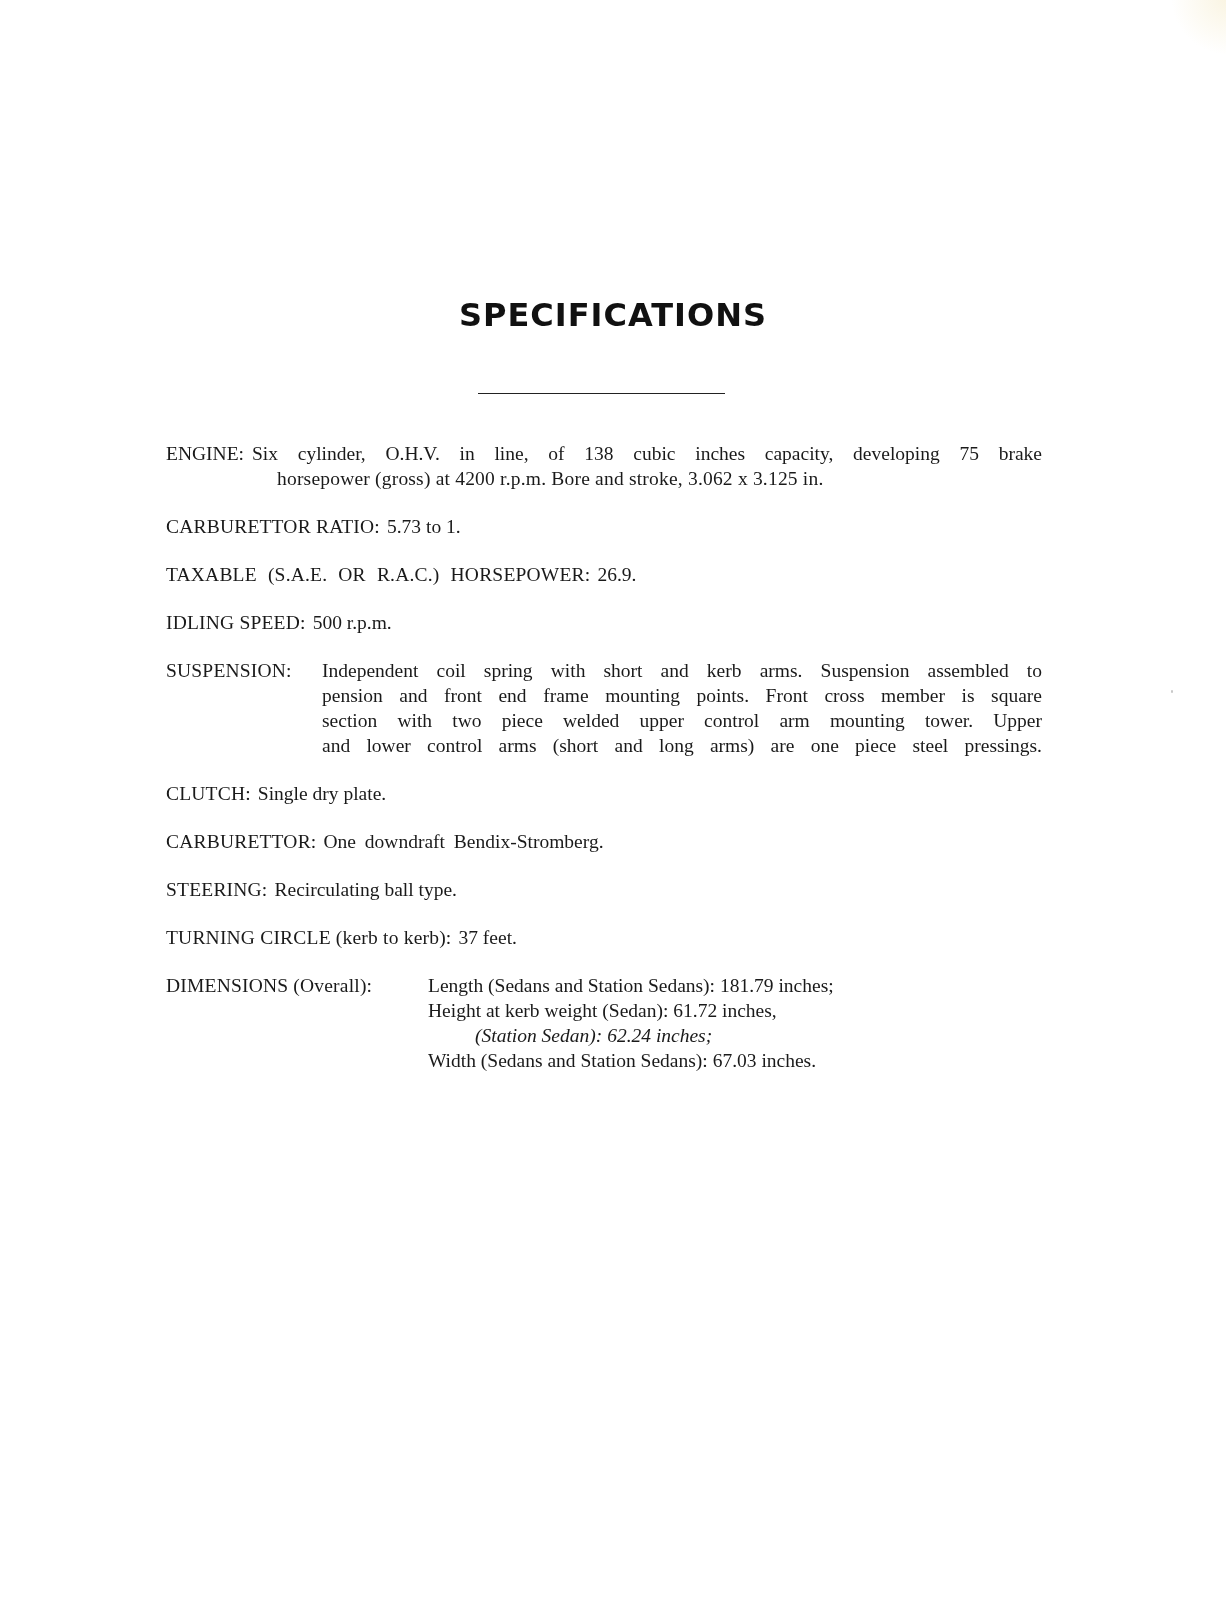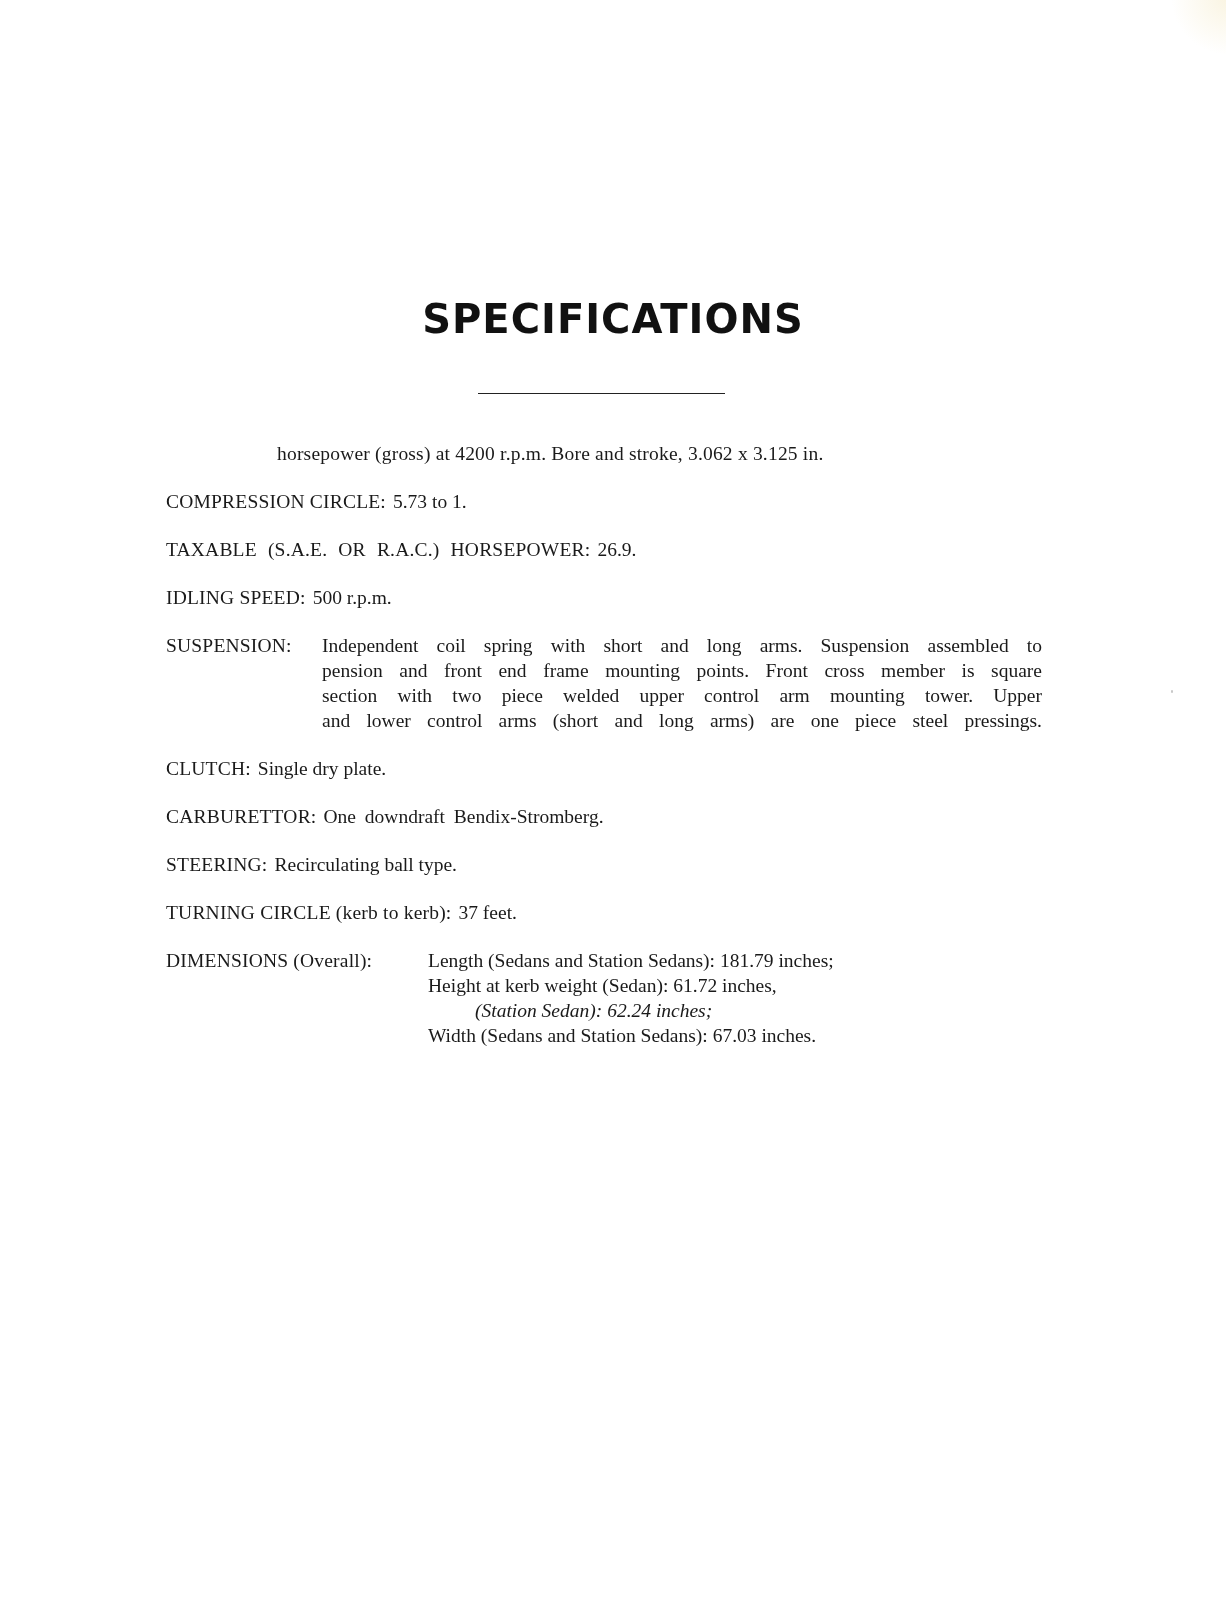--- a/index.html
+++ b/index.html
@@ -33,21 +33,21 @@
       border-radius: 1px;
     }
     .title {
       position: absolute;
       top: 296px;
       left: 0;
       width: 1226px;
       text-align: center;
       font-family: "DejaVu Sans", "Liberation Sans", sans-serif;
       font-weight: bold;
-      font-size: 40px;
+      font-size: 32px;
       letter-spacing: 1px;
       color: #111111;
       margin: 0;
     }
     .title-rule {
       position: absolute;
       top: 393px;
       left: 478px;
       width: 247px;
       height: 0;
@@ -117,43 +117,47 @@
 
 <div class="corner-smudge"></div>
 <div class="speck"></div>
 
 <h1 class="title">SPECIFICATIONS</h1>
 <div class="title-rule"></div>
 
 <div class="specs">
 
   <div class="spec engine">
+    <div class="line1">
+      <span style="padding-right:8px;white-space:nowrap;">ENGINE:</span>
+      <span style="flex:1;text-align:justify;text-align-last:justify;">Six cylinder, O.H.V. in line, of 138 cubic inches capacity, developing 75 brake</span>
+    </div>
     <div class="line2">horsepower (gross) at 4200 r.p.m. Bore and stroke, 3.062 x 3.125 in.</div>
   </div>
 
   <div class="spec inline">
-    <span class="label">COMPRESSION CIRCLE:</span>
+    <span class="label">CARBURETTOR RATIO:</span>
     <span class="value">5.73 to 1.</span>
   </div>
 
   <div class="spec inline">
     <span class="label" style="word-spacing:6px;">TAXABLE (S.A.E. OR R.A.C.) HORSEPOWER:</span>
     <span class="value">26.9.</span>
   </div>
 
   <div class="spec inline">
     <span class="label">IDLING SPEED:</span>
     <span class="value">500 r.p.m.</span>
   </div>
 
 
   <div class="spec suspension">
     <span class="label">SUSPENSION:</span>
     <span class="value">
-      <span>Independent coil spring with short and long arms. Suspension assembled to</span>
+      <span>Independent coil spring with short and kerb arms. Suspension assembled to</span>
       <span>pension and front end frame mounting points. Front cross member is square</span>
       <span>section with two piece welded upper control arm mounting tower. Upper</span>
       <span>and lower control arms (short and long arms) are one piece steel pressings.</span>
     </span>
   </div>
 
   <div class="spec inline">
     <span class="label">CLUTCH:</span>
     <span class="value">Single dry plate.</span>
   </div>

